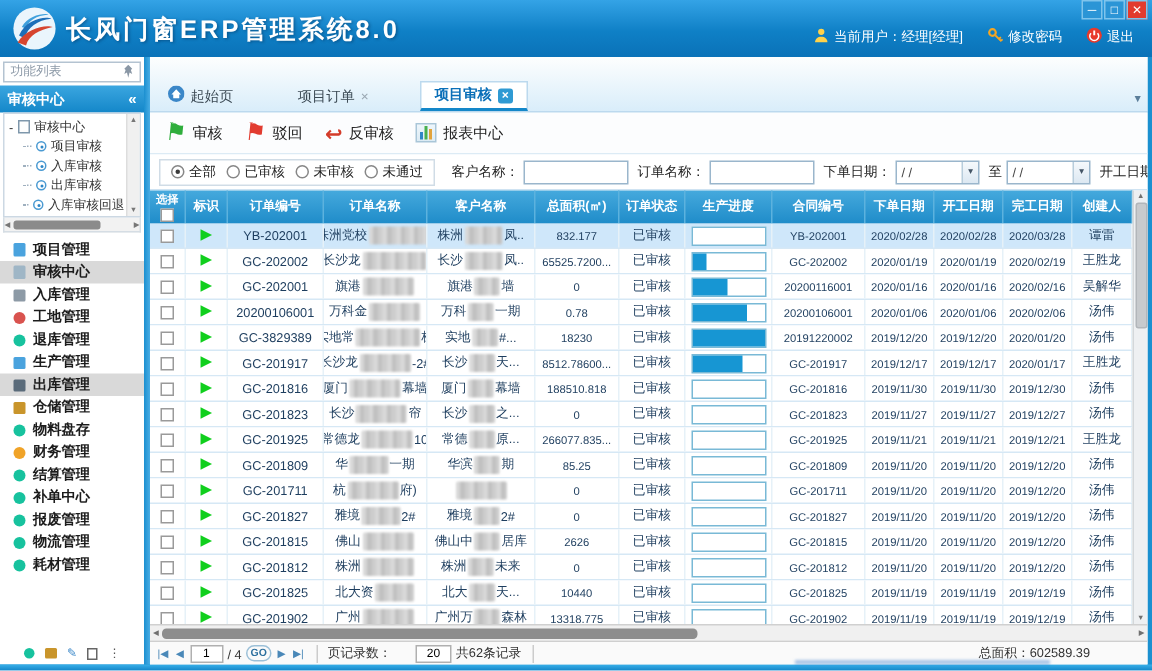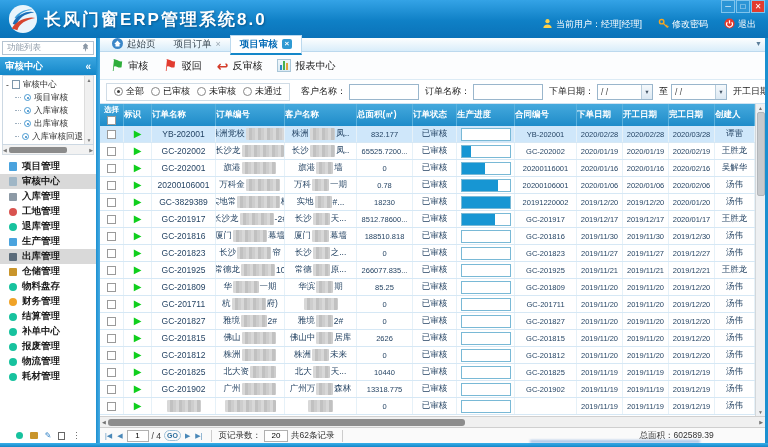--- a/index.html
+++ b/index.html
@@ -34,21 +34,21 @@
 .tree-hscroll .thumb{height:6px;background:#8b8b8b;border-radius:2px;flex:1;margin:0 2px;max-width:58px;}
 .menu{flex:1;padding-top:4px;display:flex;flex-direction:column;min-height:0;overflow:hidden;}
 .menu-item{height:15px;flex:none;display:flex;align-items:center;gap:5px;padding-left:9px;font-size:9.5px;font-weight:bold;color:#1c1c1c;white-space:nowrap;}
 .menu-item.selected{background:#d9d9d9;}
 .micon{flex:none;}
 .side-icons{height:15px;flex:none;display:flex;align-items:center;justify-content:center;gap:7px;margin-top:auto;}
 
 .splitter{width:4px;background:linear-gradient(90deg,#1b8fd0,#49ade4);flex:none;}
 
 .content{flex:1;display:flex;flex-direction:column;min-width:0;background:#fff;}
-.tabbar{height:14px;background:linear-gradient(180deg,#fdfefe,#d9edfa);display:flex;align-items:center;padding-left:3px;border-bottom:1px solid #bcd9ee;flex:none;position:relative;}
+.tabbar{height:37px;background:linear-gradient(180deg,#fdfefe,#d9edfa);display:flex;align-items:flex-end;padding-left:3px;border-bottom:1px solid #bcd9ee;flex:none;position:relative;gap:25px;}
 .tab{height:20px;display:flex;align-items:center;gap:4px;padding:0 9px;font-size:9.5px;color:#3c4a55;white-space:nowrap;}
 .tab .x{color:#9aa7b2;font-size:9px;line-height:1;}
 .tab.active{background:#fff;border:1px solid #bcd9ee;border-bottom:2px solid #1487c9;color:#0a6fb8;font-weight:bold;}
 .tab.active .x{background:#2f9ad3;color:#fff;width:10px;height:10px;border-radius:2px;text-align:center;line-height:10px;font-size:8px;}
 .tab-overflow{position:absolute;right:3px;bottom:4px;font-size:7px;color:#5b7purple;color:#5b7e9a;}
 .toolbar{height:28px;display:flex;align-items:center;gap:2px;padding-left:6px;background:#fcfdfe;border-bottom:1px solid #dcebf5;flex:none;}
 .tool-btn{display:flex;align-items:center;gap:4px;font-size:10px;color:#222;padding:2px 9px 2px 4px;}
 .ticon{display:inline-flex;align-items:flex-end;}
 .t-flag-green::before{content:"⚑";color:#2fae3c;font-size:16px;line-height:14px;transform:skewX(-6deg);}
 .t-flag-red::before{content:"⚑";color:#e23c30;font-size:16px;line-height:14px;transform:skewX(-6deg);}
@@ -64,21 +64,21 @@
 .radio.checked::after{content:"";position:absolute;inset:2px;background:#3c3c3c;border-radius:50%;}
 .ritem{display:flex;align-items:center;gap:3px;}
 .flabel{margin-left:3px;flex:none;}
 .ftext{width:70px;height:16px;border:1px solid #9ab6cc;font-size:9px;padding:0 2px;flex:none;}
 .fdate{width:56px;height:16px;border:1px solid #9ab6cc;background:#fff;display:inline-flex;align-items:center;justify-content:space-between;padding-left:3px;font-size:8.5px;color:#444;flex:none;}
 .fdate b{width:11px;height:100%;background:linear-gradient(#f5f9fc,#dce8f2);border-left:1px solid #b8cddc;font-size:5.5px;display:flex;align-items:center;justify-content:center;color:#456;font-weight:normal;}
 
 .gridzone{flex:1;display:flex;min-height:0;}
 .gridmain{flex:1;display:flex;flex-direction:column;min-width:0;--gridcols:24px 28px 64px 69px 72px 56px 44px 58px 62px 46px 46px 46px 40px;}
 .ghead{display:grid;grid-template-columns:var(--gridcols);height:22px;background:linear-gradient(180deg,#45a9dd,#1f8cc9);color:#fff;font-size:8.5px;font-weight:bold;flex:none;}
-.hcell{display:flex;align-items:center;border-right:1px solid #5cb2de;overflow:hidden;white-space:nowrap;}
+.hcell{display:flex;align-items:center;justify-content:center;border-right:1px solid #5cb2de;overflow:hidden;white-space:nowrap;}
 .hcell.sel{flex-direction:column;justify-content:center;gap:1px;font-size:7.5px;}
 .gbody{flex:1;overflow:hidden;min-height:0;}
 .grow{display:grid;grid-template-columns:var(--gridcols);height:17px;background:#fff;border-bottom:1px solid #d6e8f5;color:#1d3d5e;}
 .grow.sel{background:#cfe7fa;}
 .cell{display:flex;align-items:center;justify-content:center;overflow:hidden;white-space:nowrap;border-right:1px solid #e6f1f8;font-size:8.5px;}
 .cell.sm{font-size:7.5px;}
 .cb{width:9px;height:9px;border:1px solid #9a9a9a;background:#fff;display:inline-block;}
 .tri{color:#10cf1d;font-size:10px;line-height:1;}
 .pbox{width:50px;height:13px;border:1px solid #79b9d6;background:#fff;}
 .pfill{height:100%;background:#1796d3;}
@@ -86,21 +86,21 @@
 .vscroll{width:10px;background:#eef0f2;border-left:1px solid #d3d7da;display:flex;flex-direction:column;align-items:center;font-size:5px;color:#707070;flex:none;padding:1px 0;}
 .vthumb{width:8px;height:84px;background:#c7cacd;border:1px solid #b2b6ba;border-radius:2px;margin-top:1px;}
 .vfill{flex:1;}
 .hscroll{height:11px;background:#f0f0f0;border-top:1px solid #d0d0d0;display:flex;align-items:center;font-size:5px;color:#707070;flex:none;padding:0 2px;}
 .hthumb{height:7px;background:#8d8d8d;border-radius:3px;width:54%;margin-left:2px;}
 .hfill{flex:1;}
 
 .pagebar{height:16px;display:flex;align-items:center;gap:3px;padding-left:4px;font-size:8.5px;color:#333;background:#fafafa;border-top:1px solid #cfcfcf;flex:none;white-space:nowrap;position:relative;}
 .pg-btn{color:#4a88b8;font-size:7px;padding:0 1px;}
 .pg-input{width:22px;height:12px;border:1px solid #b0b0b0;font-size:8px;text-align:center;}
-.pg-size{width:24px;height:12px;border:1px solid #b0b0b0;font-size:8px;text-align:center;}
+.pg-size{width:24px;height:12px;border:1px solid #b0b0b0;font-size:8px;text-align:center;margin-left:13px;}
 .pg-go{font-size:7px;font-weight:bold;color:#2c6f9e;border:1px solid #9cc0d8;border-radius:6px;padding:0 2px;line-height:9px;}
 .pg-sep{width:1px;height:12px;background:#cccccc;margin:0 4px;}
 .pg-total{margin-left:290px;color:#333;}
 .smudge{position:absolute;left:430px;bottom:0;width:170px;height:3px;background:rgba(40,110,200,.38);filter:blur(1px);}
 .bottomstrip{height:4px;background:linear-gradient(180deg,#39b0e9,#1486c9);flex:none;}
 </style>
 </head>
 <body>
 
 <div class="window">
@@ -350,24 +350,24 @@
         <div class="gridmain">
           <div class="ghead" id="ghead">
               <div class="hcell sel">
                 <span>选择</span>
                 <span class="cb"></span>
               </div>
               <div class="hcell">
                 <span>标识</span>
               </div>
               <div class="hcell">
+                <span>订单编号</span>
+              </div>
+              <div class="hcell">
                 <span>订单名称</span>
-              </div>
-              <div class="hcell">
-                <span>订单编号</span>
               </div>
               <div class="hcell">
                 <span>客户名称</span>
               </div>
               <div class="hcell">
                 <span>总面积(㎡)</span>
               </div>
               <div class="hcell">
                 <span>订单状态</span>
               </div>

